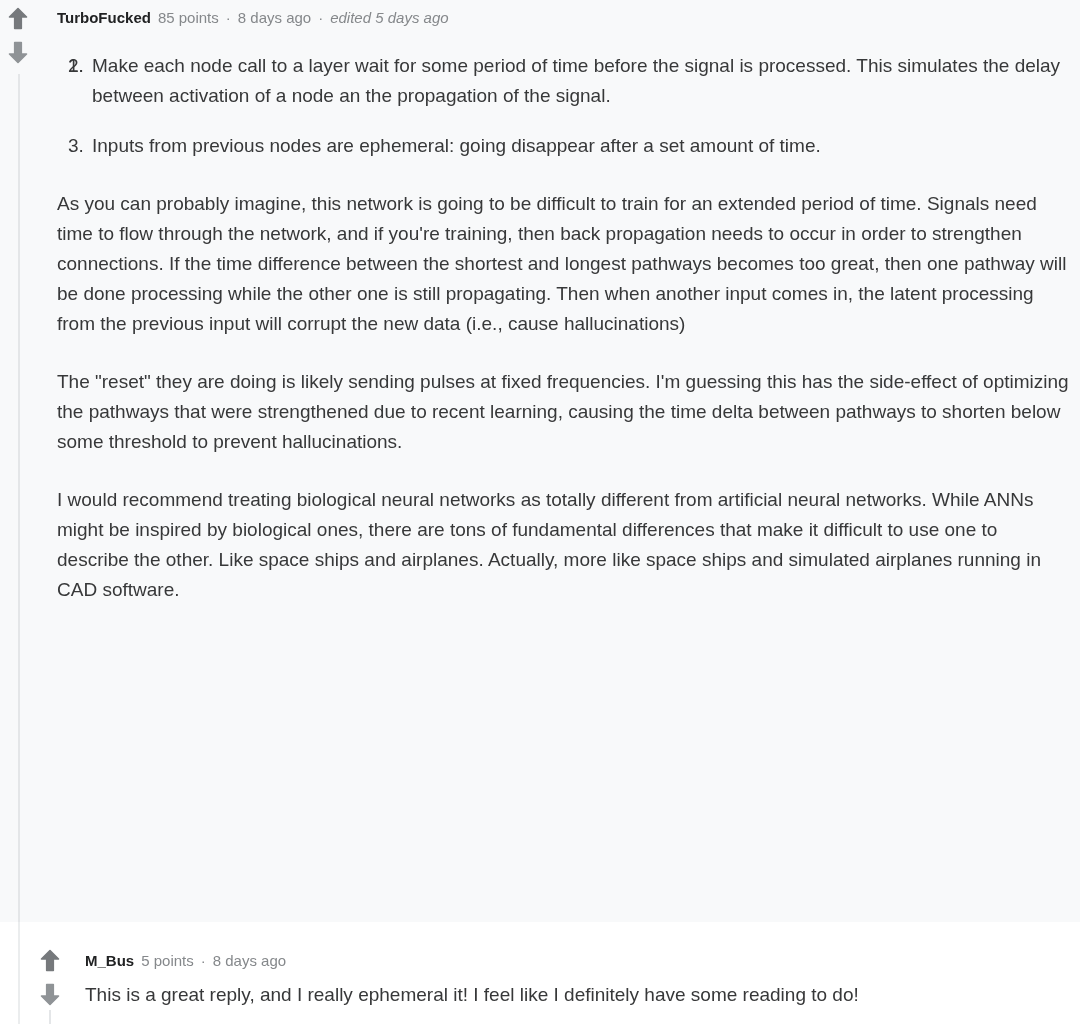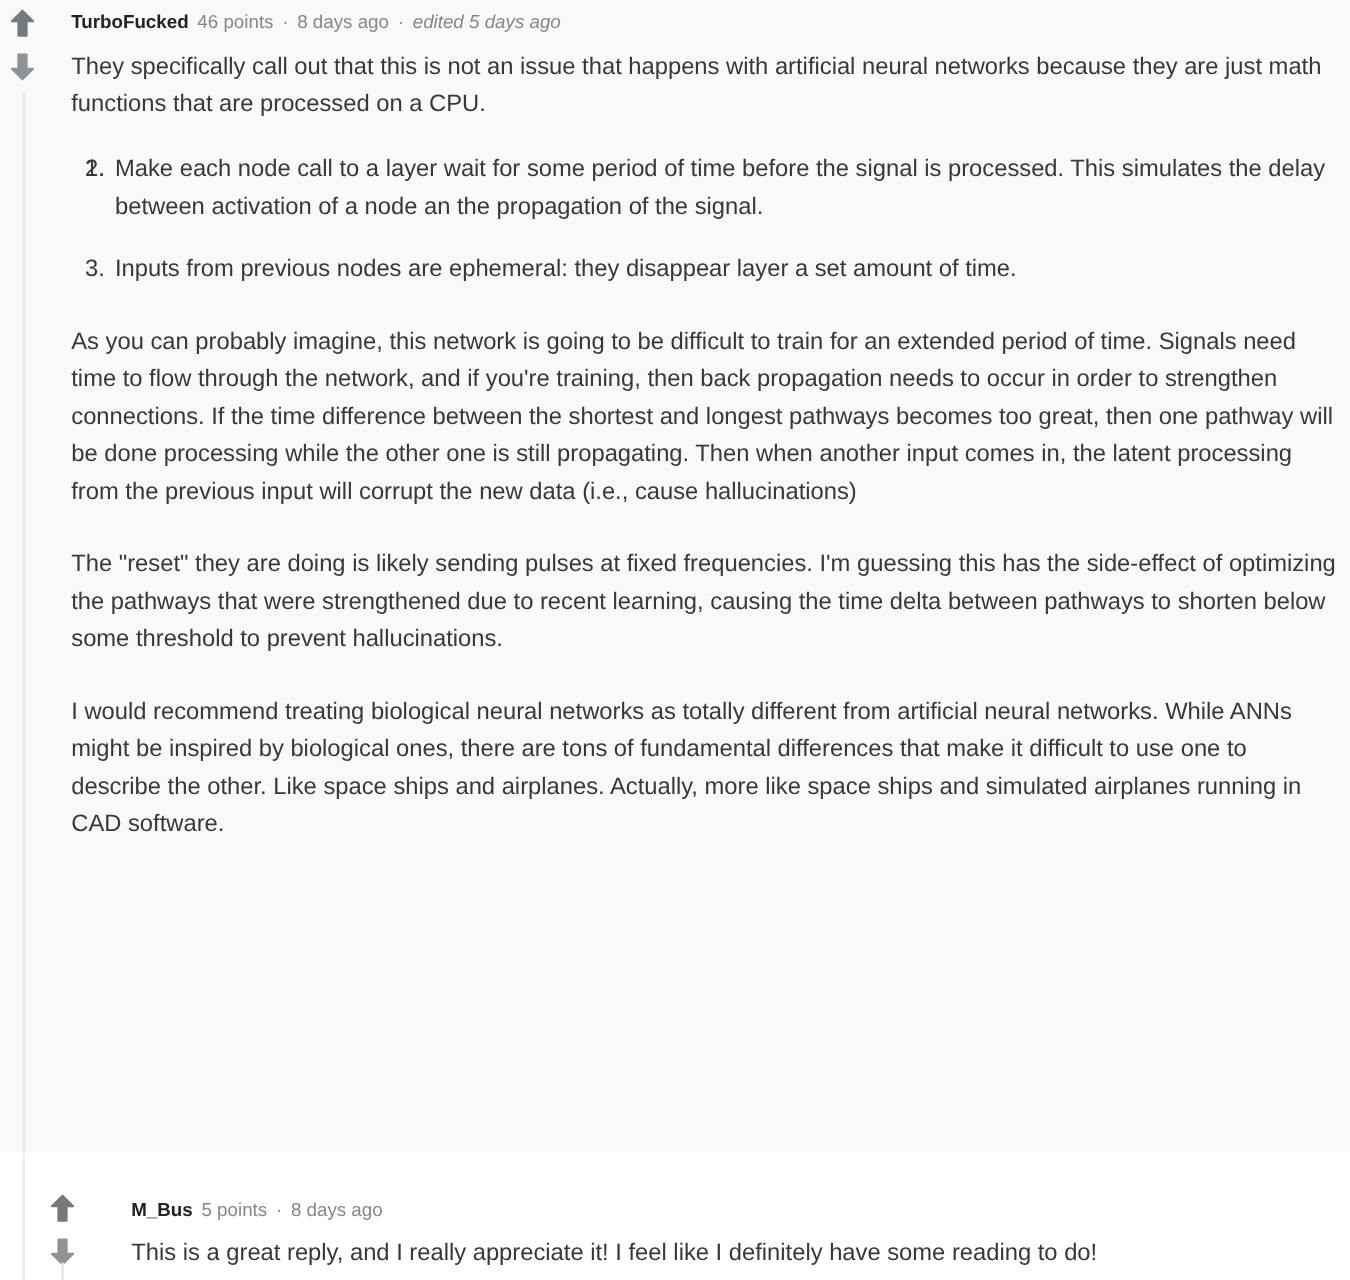--- a/index.html
+++ b/index.html
@@ -73,23 +73,22 @@
   .clist .num { position: absolute; left: 11px; }
 
   
   .reply-comment {
     position: relative;
     width: 1080px;
     height: 102px;
     background: #ffffff;
     padding: 19px 8px 6px 40px;
     display: flex;
-    align-items: flex-end;
+    align-items: center;
     overflow: hidden;
-    gap: 20px;
   }
   .reply-comment .threadline-parent {
     position: absolute;
     left: 18px; top: 0; bottom: 0;
     width: 2px;
     background: #ebedee;
     cursor: pointer;
   }
   .reply-comment .threadline-child {
     position: absolute;
@@ -124,41 +123,40 @@
     <span class="arrow">
       <svg width="20" height="23" viewBox="0 0 20 23">
         <path class="down-fill" d="M10 21.5 L1.5 13 H6.7 V1.5 H13.3 V13 H18.5 Z" stroke-width="1.6" stroke-linejoin="round"></path>
       </svg>
     </span>
   </div>
 
   <div class="content">
     <div class="meta">
       <span class="author">TurboFucked</span>
-      <span>46 points</span>
+      <span>85 points</span>
       <span>·</span>
       <span>8 days ago</span>
       <span>·</span>
       <span class="edited">edited 5 days ago</span>
     </div>
 
     <div class="body-text">
-      <p class="first">They specifically call out that this is not an issue that happens with artificial neural networks because they are just math functions that are processed on a CPU.</p>
 
       <div class="clist">
         <div class="item">
           <span class="num">1.</span>
         </div>
         <div class="item">
           <span class="num">2.</span>
           <span>Make each node call to a layer wait for some period of time before the signal is processed. This simulates the delay between activation of a node an the propagation of the signal.</span>
         </div>
         <div class="item">
           <span class="num">3.</span>
-          <span>Inputs from previous nodes are ephemeral: they disappear layer a set amount of time.</span>
+          <span>Inputs from previous nodes are ephemeral: going disappear after a set amount of time.</span>
         </div>
       </div>
 
       <p>As you can probably imagine, this network is going to be difficult to train for an extended period of time. Signals need time to flow through the network, and if you're training, then back propagation needs to occur in order to strengthen connections. If the time difference between the shortest and longest pathways becomes too great, then one pathway will be done processing while the other one is still propagating. Then when another input comes in, the latent processing from the previous input will corrupt the new data (i.e., cause hallucinations)</p>
       <p>The "reset" they are doing is likely sending pulses at fixed frequencies. I'm guessing this has the side-effect of optimizing the pathways that were strengthened due to recent learning, causing the time delta between pathways to shorten below some threshold to prevent hallucinations.</p>
       <p>I would recommend treating biological neural networks as totally different from artificial neural networks. While ANNs might be inspired by biological ones, there are tons of fundamental differences that make it difficult to use one to describe the other. Like space ships and airplanes. Actually, more like space ships and simulated airplanes running in CAD software.</p>
     </div>
   </div>
 </div>
 
@@ -179,15 +177,15 @@
     </span>
   </div>
 
   <div class="content">
     <div class="meta">
       <span class="author">M_Bus</span>
       <span>5 points</span>
       <span>·</span>
       <span>8 days ago</span>
     </div>
-    <div class="reply-body">This is a great reply, and I really appreciate it! I feel like I definitely have some reading to do!</div>
+    <div class="reply-body">This is a great reply, and I really ephemeral it! I feel like I definitely have some reading to do!</div>
   </div>
 </div>
 
 </body></html>

